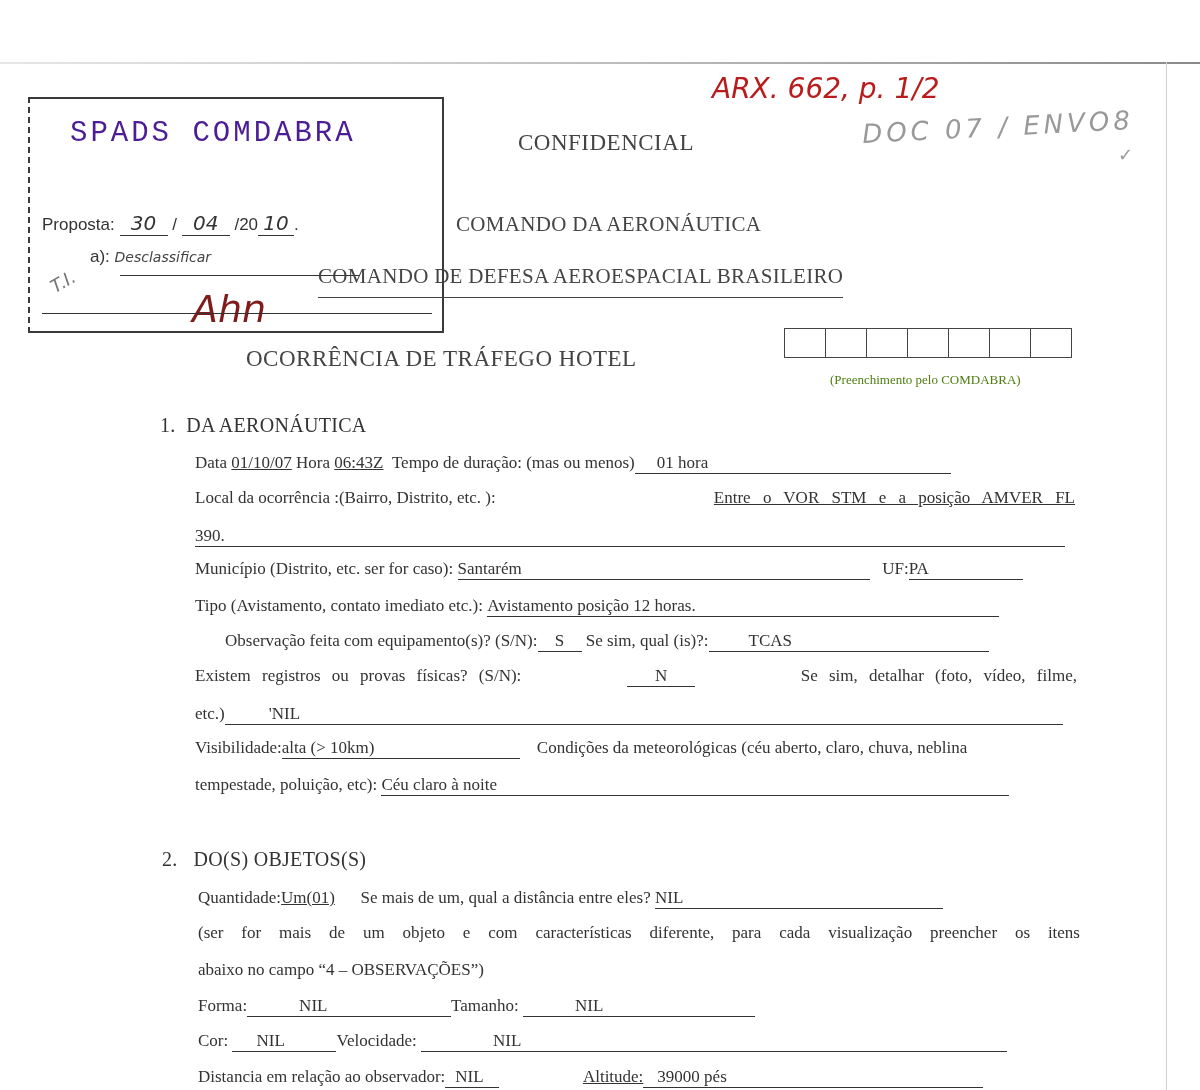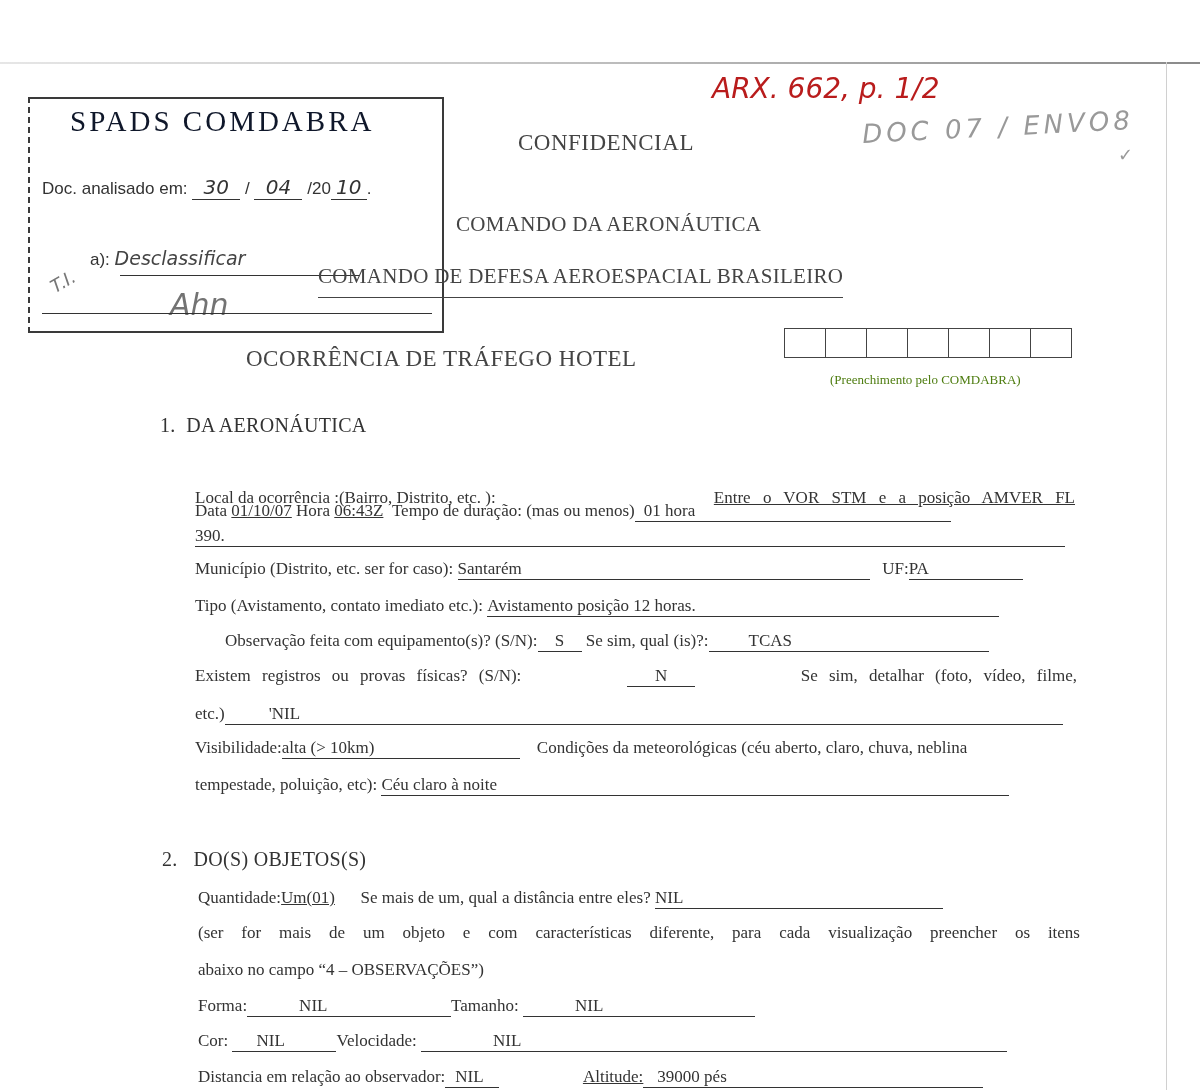--- a/index.html
+++ b/index.html
@@ -19,22 +19,22 @@
   }
   .abs { position: absolute; white-space: nowrap; }
 
   
   .stamp {
     position: absolute; left: 28px; top: 97px; width: 416px; height: 236px;
     border: 2px solid #3a3a3a; border-left-style: dashed; box-sizing: border-box;
     font-family: "Liberation Sans", "DejaVu Sans", sans-serif;
   }
   .stamp-title {
-    position: absolute; left: 40px; top: 6px; font-size: 29px; letter-spacing: 3px;
-    color: #0f172a; font-family: Liberation Serif, serif;
+    position: absolute; left: 40px; top: 18px; font-size: 29px; letter-spacing: 3px;
+    color: #4c1d95; font-family: Liberation Mono, monospace;
   }
   .stamp-row { position: absolute; left: 12px; font-size: 17px; color: #333; }
   .hand {
     font-family: "DejaVu Sans", sans-serif; font-style: italic; color: #333;
     display: inline-block; border-bottom: 1px solid #333; text-align: center;
   }
   .stamp-line { position: absolute; left: 12px; height: 1px; background: #333; }
 
   .handnote { font-family: "DejaVu Sans", sans-serif; color: #444; font-style: italic; }
 
@@ -54,34 +54,34 @@
   .justified { display: flex; justify-content: space-between; }
 </style>
 </head>
 <body>
 
 <div class="page-edge-top"></div>
 <div class="page-edge-right"></div>
 
 <div class="stamp">
   <div class="stamp-title">SPADS COMDABRA</div>
-  <div class="stamp-row" style="top:76px;">
-    <span>Doc. analisado em:</span>
+  <div class="stamp-row" style="top:112px;">
+    <span>Proposta:</span>
     <span class="hand" style="width:48px;font-size:20px;">30</span>
     <span>/</span>
     <span class="hand" style="width:48px;font-size:20px;">04</span>
     <span>/20</span><span class="hand" style="width:36px;font-size:20px;">10</span><span>.</span>
   </div>
   <div class="stamp-row" style="top:148px; left:60px;">
     <span>a):</span>
-    <span class="handnote" style="font-size:19px;text-align:right;">Desclassificar</span>
+    <span class="handnote" style="font-size:14px;text-align:right;">Desclassificar</span>
   </div>
   <div class="stamp-line" style="top:176px; width:240px; left:90px;"></div>
   <div class="abs handnote" style="left:20px; top:172px; font-size:18px; transform:rotate(-30deg); color:#777;">T.I.</div>
-  <div class="abs handnote" style="left:140px; top:188px; font-size:30px; color:#737373;">Ahn</div>
+  <div class="abs handnote" style="left:162px; top:188px; font-size:38px; color:#7f1d1d;">Ahn</div>
   <div class="stamp-line" style="top:214px; width:390px;"></div>
 </div>
 
 <div class="abs handnote" style="left:712px; top:72px; font-size:28px; color:#b91c1c;">ARX. 662, p. 1/2</div>
 <div class="abs handnote" style="left:862px; top:112px; font-size:26px; color:#999; letter-spacing:4px; transform:rotate(-3deg);">DOC 07 / ENVO8</div>
 <div class="abs handnote" style="left:1118px; top:144px; font-size:18px; color:#999;">✓</div>
 
 <div class="abs h-conf" style="left:518px; top:130px;">CONFIDENCIAL</div>
 <div class="abs h-org" style="left:456px; top:212px;">COMANDO DA AERONÁUTICA</div>
 <div class="abs h-org" style="left:318px; top:264px; border-bottom:1.5px solid #444; padding-bottom:8px;">COMANDO DE DEFESA AEROESPACIAL BRASILEIRO</div>
@@ -101,21 +101,21 @@
 <div class="abs sec-title" style="left:160px; top:414px;">
   <span>1.</span>&nbsp;
   <span>DA AERONÁUTICA</span>
 </div>
 
 <div class="abs line" style="left:195px; top:453px; width:864px;">
   <span>Data</span>
   <span class="u">01/10/07</span>
   <span>Hora</span>
   <span class="u">06:43Z</span>
-  &nbsp;<span>Tempo de duração: (mas ou menos)</span><span class="fill" style="width:316px; padding-left:9px; box-sizing:border-box;margin-top:48px;">01 hora</span>
+  &nbsp;<span>Tempo de duração: (mas ou menos)</span><span class="fill" style="width:316px; padding-left:22px; box-sizing:border-box;">01 hora</span>
 </div>
 
 <div class="abs line justified" style="left:195px; top:488px; width:880px;">
   <span>Local da ocorrência :(Bairro, Distrito, etc. ):</span>
   <span class="u" style="word-spacing:8px;">Entre o VOR STM e a posição AMVER FL</span>
 </div>
 <div class="abs line" style="left:195px; top:526px;">
   <span class="fill" style="width:870px;">390.</span>
 </div>
 

